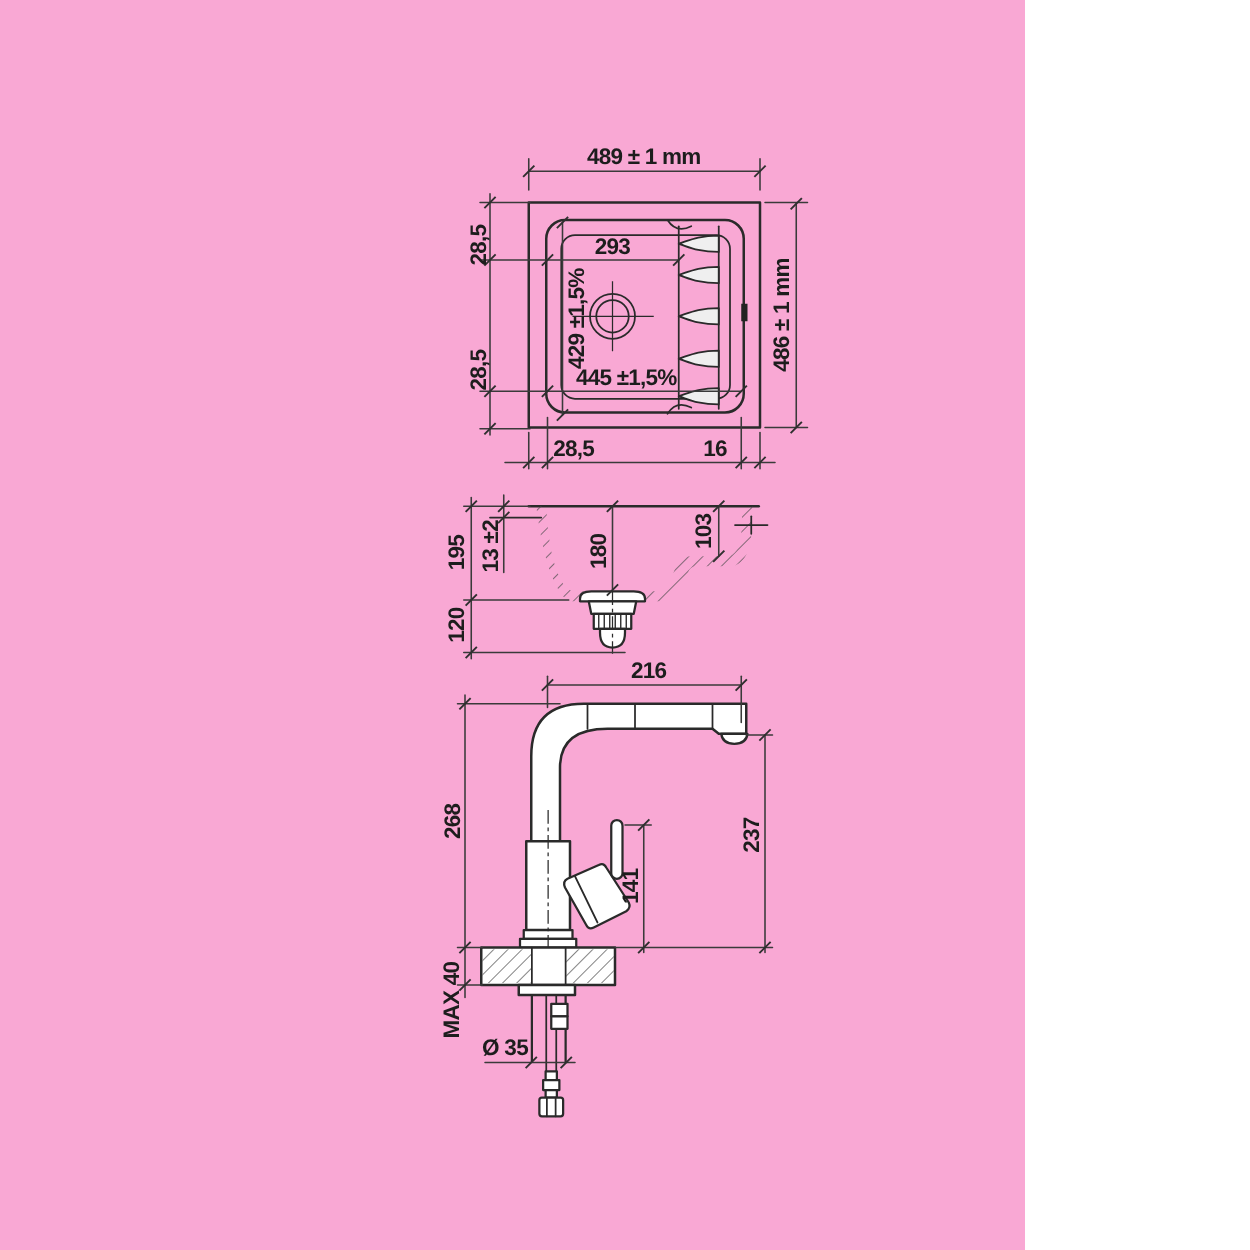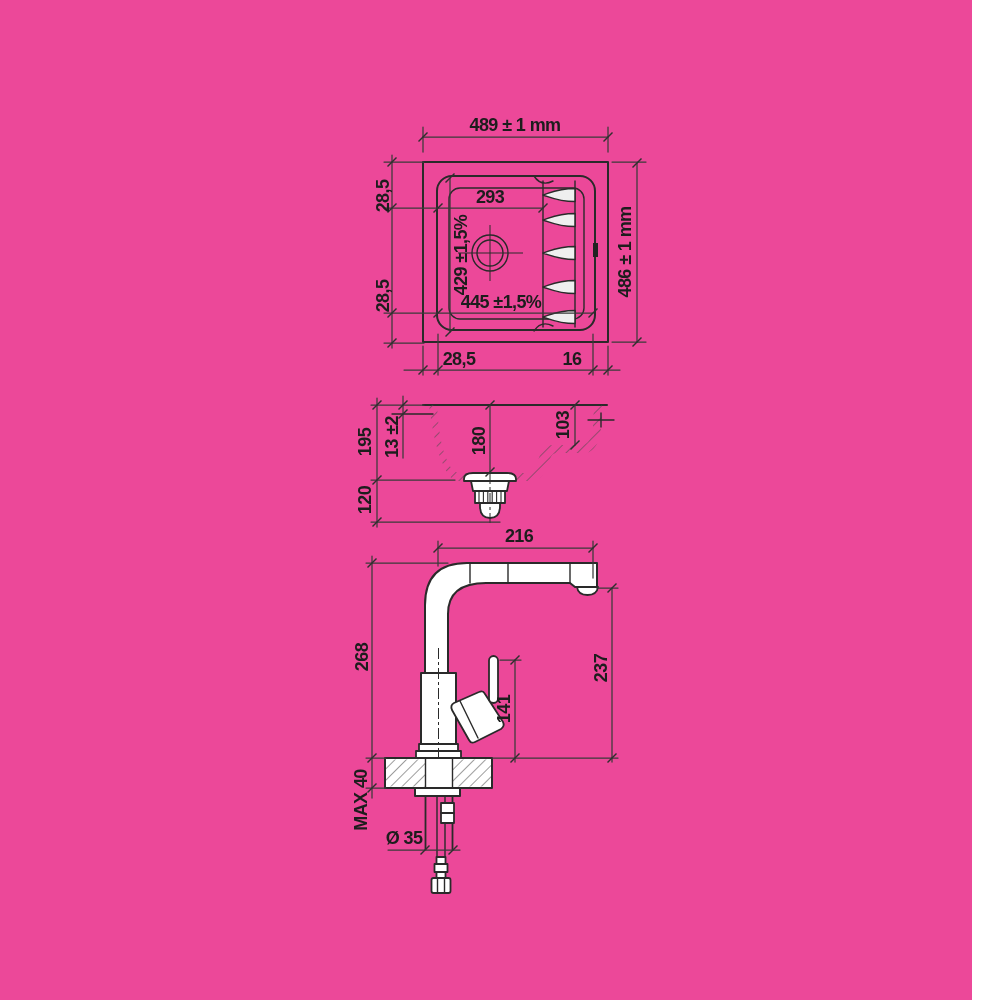--- a/index.html
+++ b/index.html
@@ -1,16 +1,16 @@
 <!DOCTYPE html>
 <html><head>
 <meta charset="utf-8">
 <style>
   html,body{margin:0;padding:0;background:#fff;}
-  #stage{position:relative;width:972px;height:1000px;background:#ec4899;overflow:hidden;}
+  #stage{position:relative;width:820px;height:1000px;background:#f9a8d4;overflow:hidden;}
   svg{display:block;}
   .ol{stroke:#2a2a2a;stroke-width:2;fill:none;stroke-linecap:round;stroke-linejoin:round;}
   .olt{stroke:#2a2a2a;stroke-width:1.4;fill:none;stroke-linecap:round;}
   .dl{stroke:#3a3a3a;stroke-width:1.25;fill:none;stroke-linecap:round;}
   .wfill{fill:#ffffff;stroke:#2a2a2a;stroke-width:1.8;stroke-linejoin:round;}
   .wfill2{fill:#ffffff;stroke:#2a2a2a;stroke-width:2;stroke-linejoin:round;}
   .hatchfill{fill:url(#hatch);stroke:none;}
   .dim{font:700 18px "Liberation Sans", sans-serif;letter-spacing:-0.6px;fill:#1d1d1d;}
   .cl{stroke:#2a2a2a;stroke-width:1;stroke-dasharray:11 3 3 3;fill:none;}
 </style>

